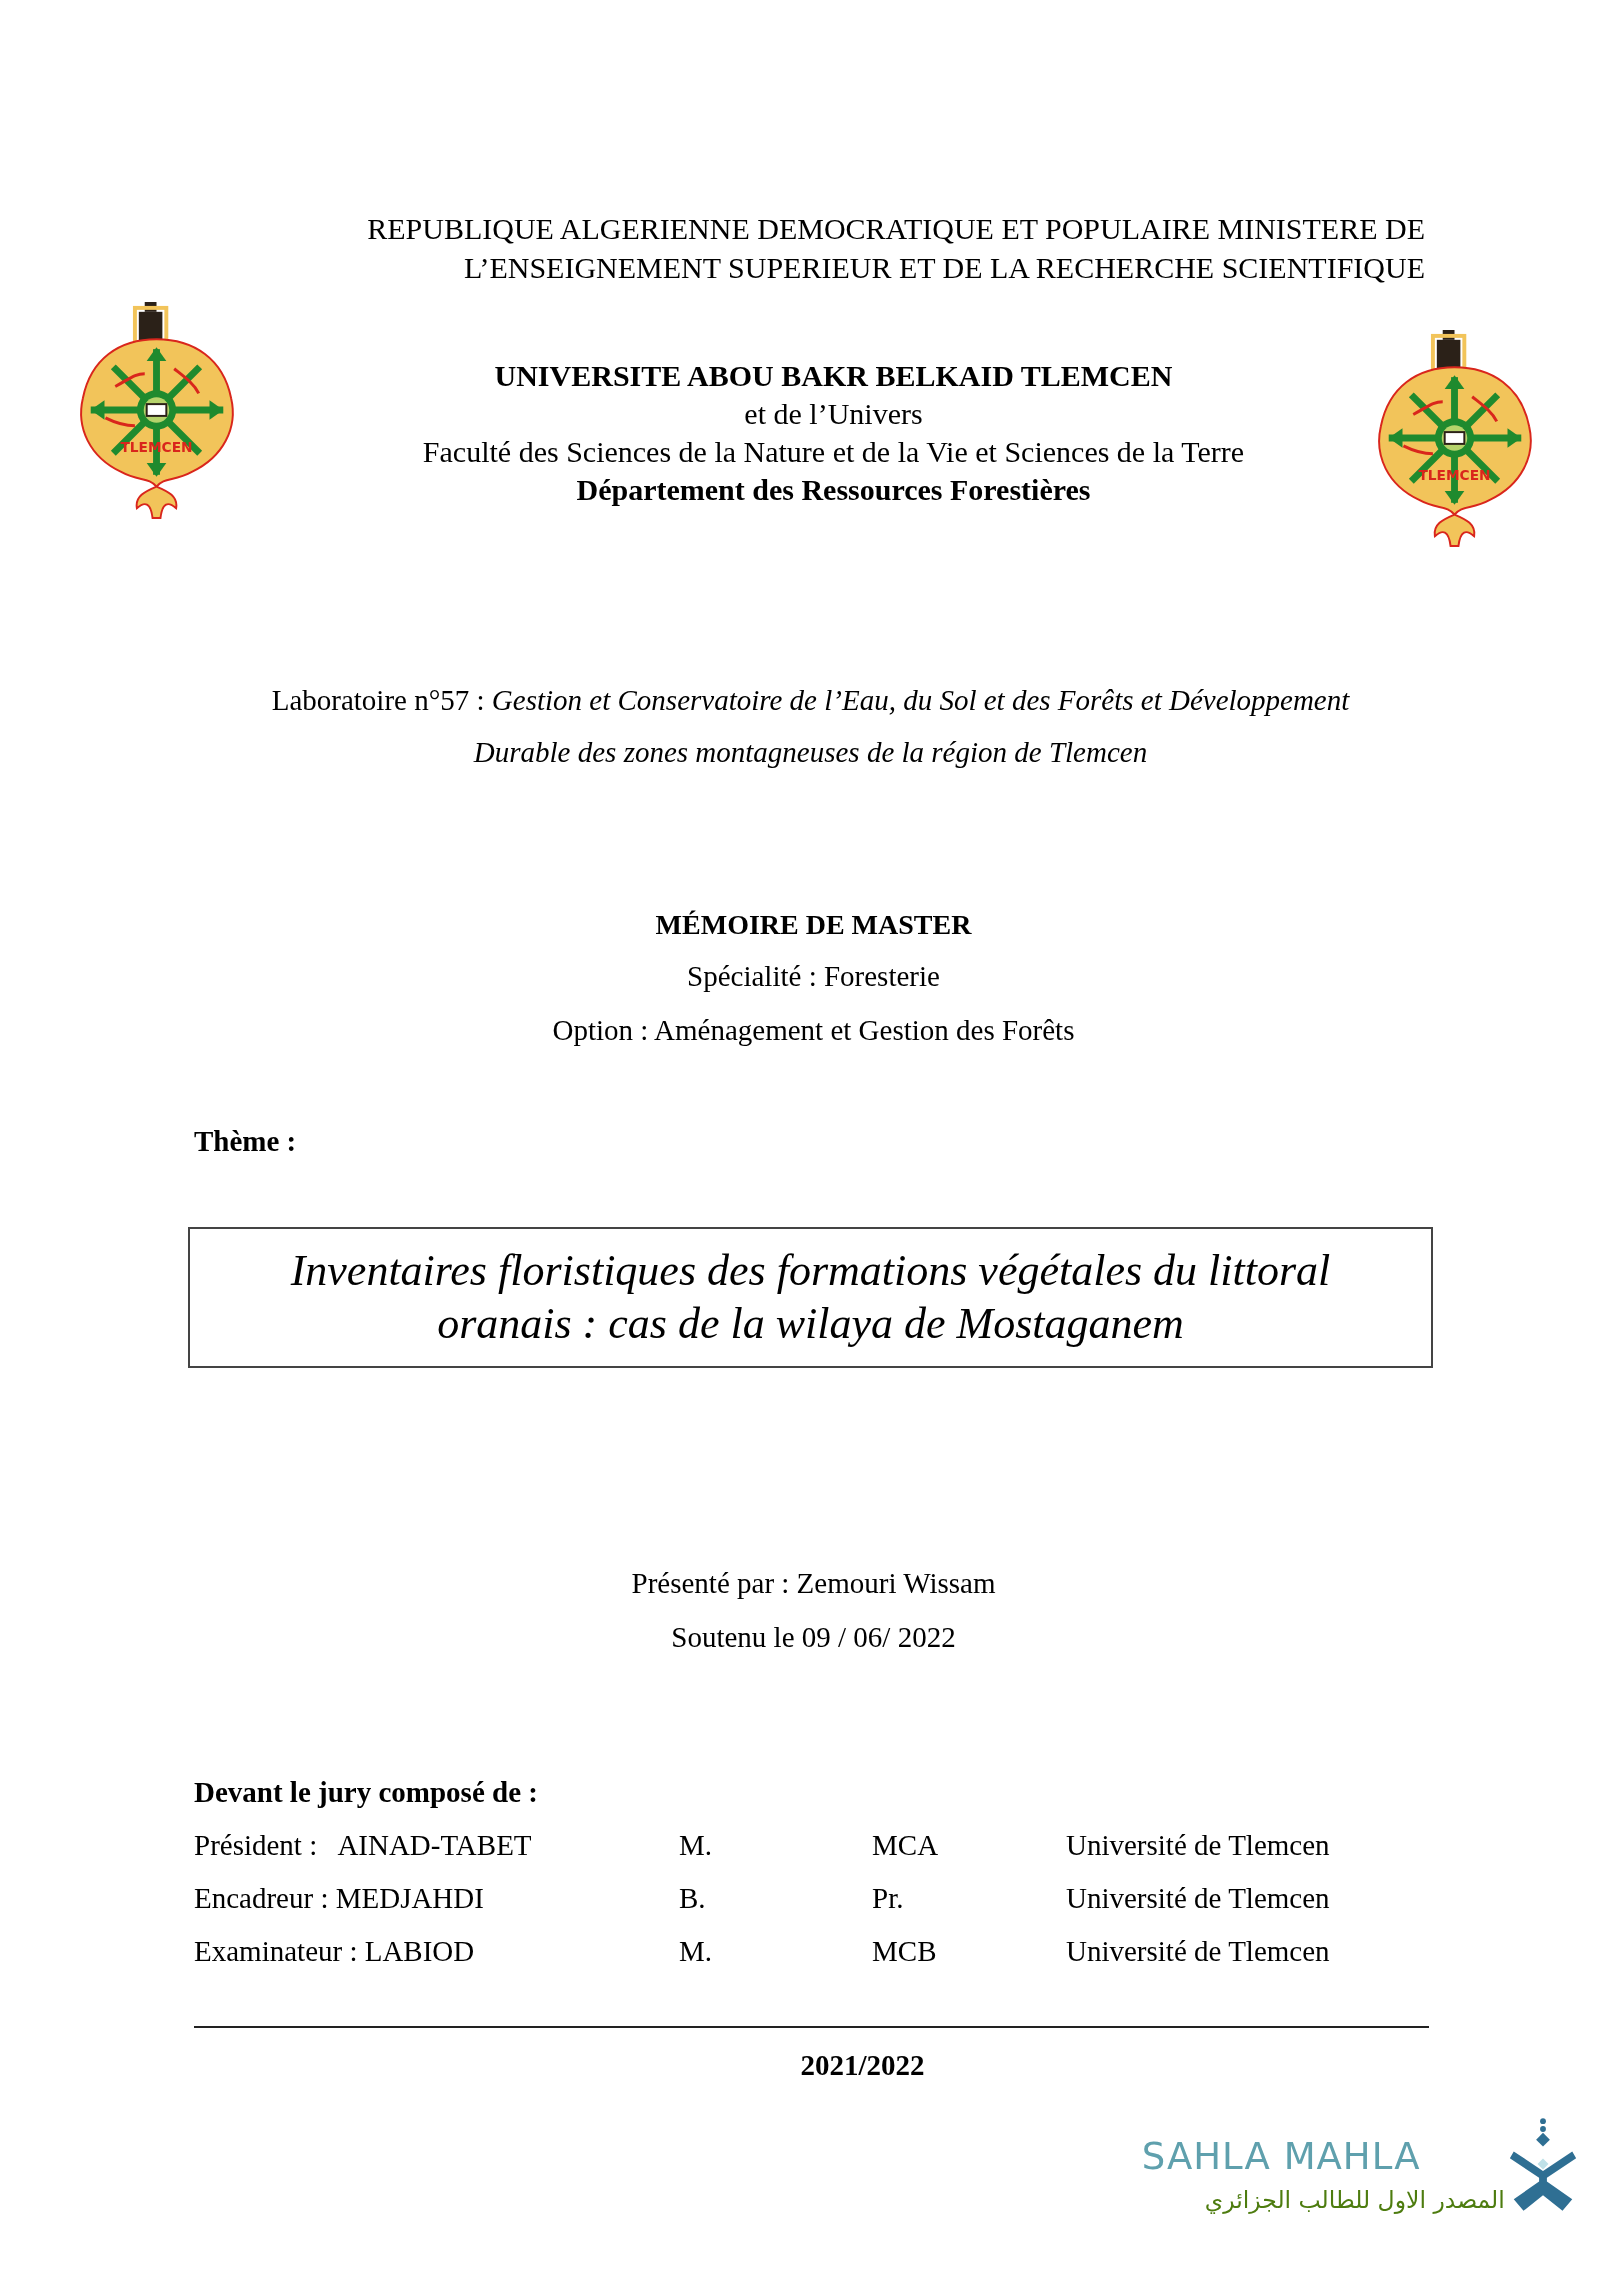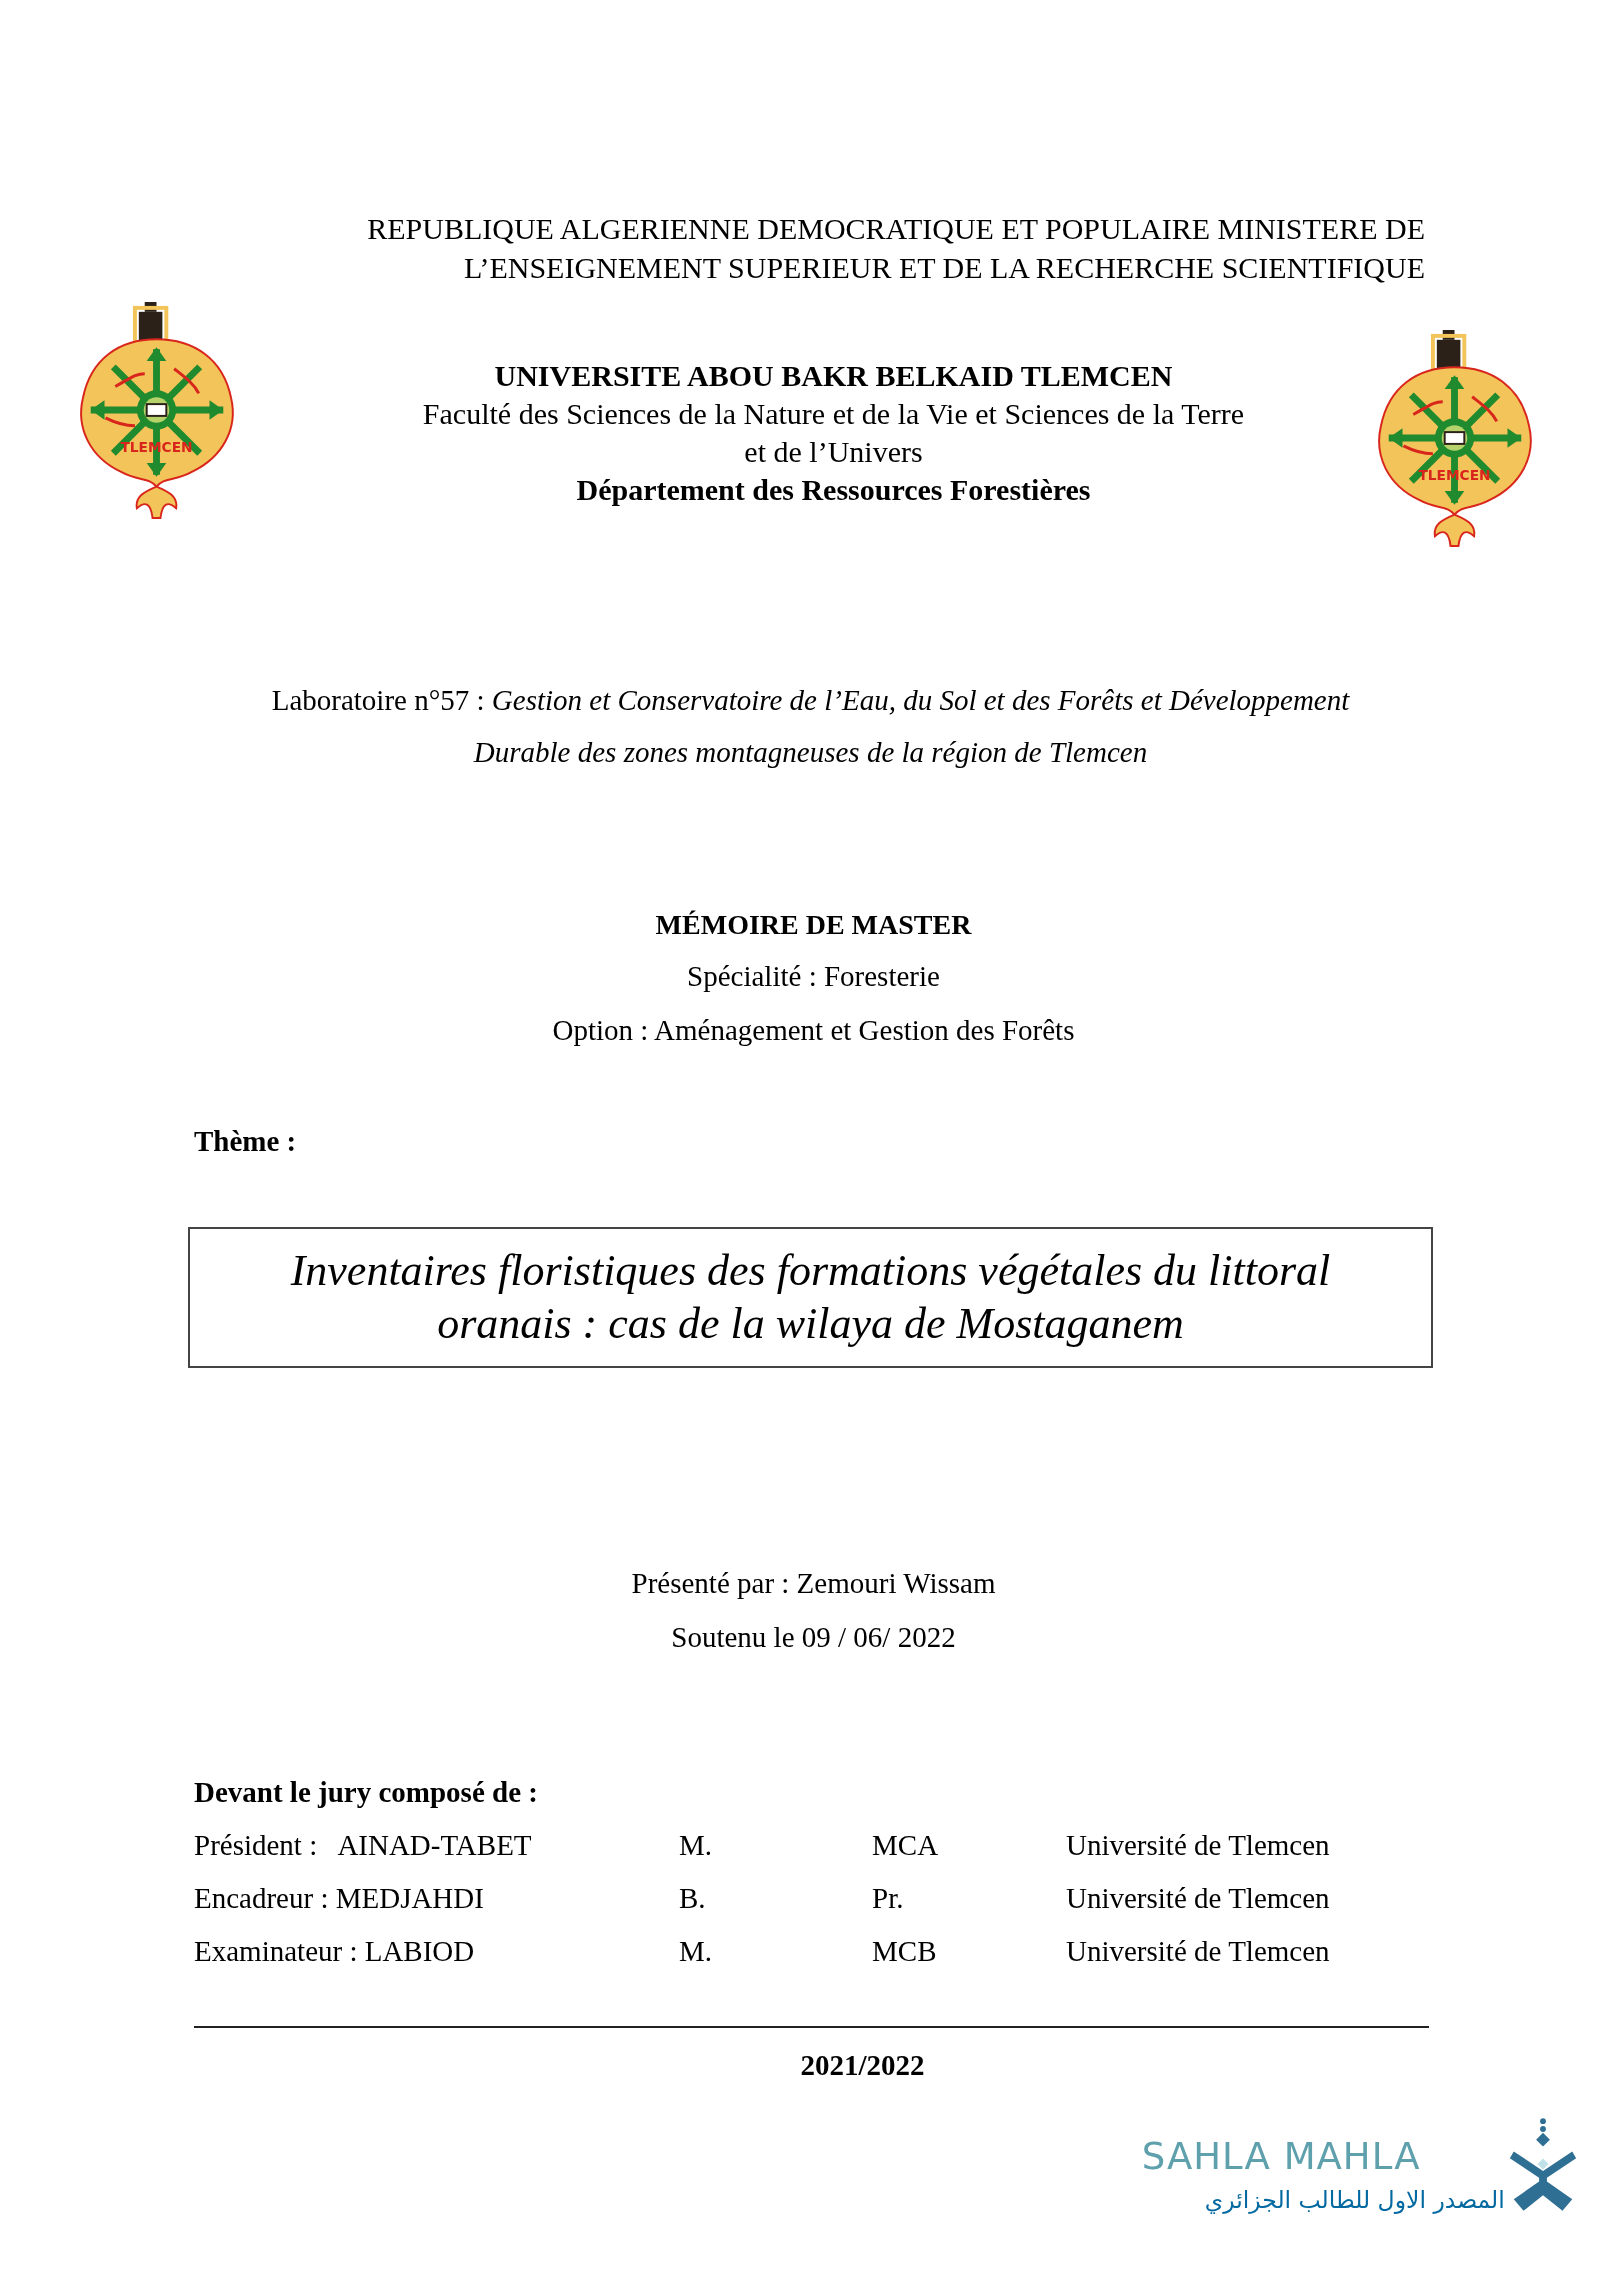--- a/index.html
+++ b/index.html
@@ -86,22 +86,22 @@
     <circle cx="82" cy="112" r="13" fill="#b6d36b"></circle>
     <rect x="72" y="106" width="20" height="12" fill="#fff" stroke="#2b2118" stroke-width="2"></rect>
     <path d="M40 88 C55 80 60 75 70 75 M100 70 C110 78 120 85 125 95 M30 120 C40 125 50 128 60 128" stroke="#d9261c" stroke-width="3" fill="none"></path>
     <text x="82" y="155" font-size="14" text-anchor="middle" fill="#d9261c" font-family="DejaVu Sans, sans-serif" font-weight="bold">TLEMCEN</text>
     <path d="M82 190 C70 195 60 200 62 212 C70 205 76 206 78 222 L86 222 C88 206 94 205 102 212 C104 200 94 195 82 190 Z" fill="#f2c45a" stroke="#d9261c" stroke-width="2"></path>
   </svg>
 </div>
 
 <div class="abs univ-block">
   <div class="bold">UNIVERSITE ABOU BAKR BELKAID TLEMCEN</div>
+  <div>et de l’Univers</div>
   <div>Faculté des Sciences de la Nature et de la Vie et Sciences de la Terre</div>
-  <div>et de l’Univers</div>
   <div class="bold">Département des Ressources Forestières</div>
 </div>
 
 <div class="abs logo logo-right">
   <svg viewBox="0 0 165 225" width="162" height="221">
     <rect x="70" y="2" width="12" height="10" fill="#2b2118"></rect>
     <rect x="64" y="12" width="24" height="30" fill="#2b2118"></rect>
     <rect x="60" y="8" width="32" height="40" fill="none" stroke="#f2c45a" stroke-width="4"></rect>
     <path d="M82 40 C120 40 150 60 158 100 C165 130 150 160 118 175 C100 185 90 180 82 190 C74 180 64 185 46 175 C14 160 0 130 7 100 C15 60 44 40 82 40 Z" fill="#f2c45a" stroke="#d9261c" stroke-width="2"></path>
     <g stroke="#1f8a2e" stroke-width="7" fill="none">
@@ -164,21 +164,21 @@
   <span class="c2">M.</span>
   <span class="c3">MCB</span>
   <span class="c4">Université de Tlemcen</span>
 </div>
 
 <div class="abs rule"></div>
 <div class="abs year">2021/2022</div>
 
 <div class="abs watermark">
   <div class="wm-text" style="color:#5fa0ad;">SAHLA MAHLA</div>
-  <div class="wm-arabic" style="color:#0369a1;">المصدر الاول للطالب الجزائري</div>
+  <div class="wm-arabic" style="color:#4d7c0f;">المصدر الاول للطالب الجزائري</div>
   <svg class="wm-emblem" viewBox="0 0 80 100">
     <circle cx="40" cy="4" r="3" fill="#2f6f93"></circle>
     <circle cx="40" cy="12" r="3" fill="#2f6f93"></circle>
     <rect x="35" y="18" width="10" height="10" transform="rotate(45 40 23)" fill="#2f6f93"></rect>
     <path d="M10 35 L40 55 L70 35 L74 42 L44 62 L44 66 L70 84 L60 96 L40 80 L20 96 L10 84 L36 66 L36 62 L6 42 Z" fill="#2f6f93"></path>
     <rect x="36" y="44" width="8" height="8" transform="rotate(45 40 48)" fill="#bfe1e8"></rect>
   </svg>
 </div>
 
 

